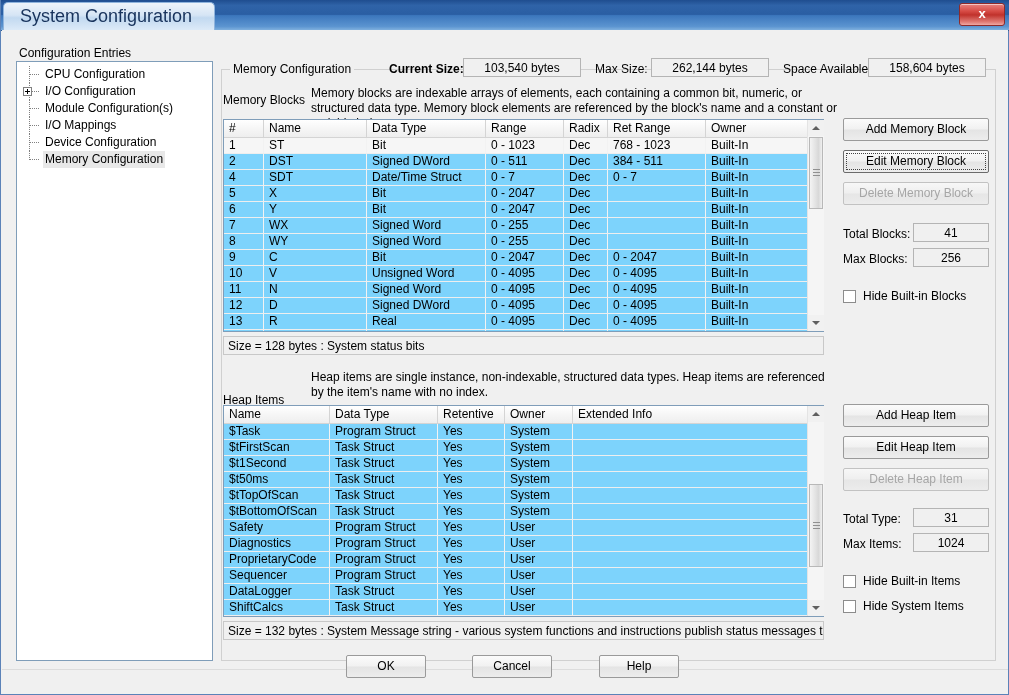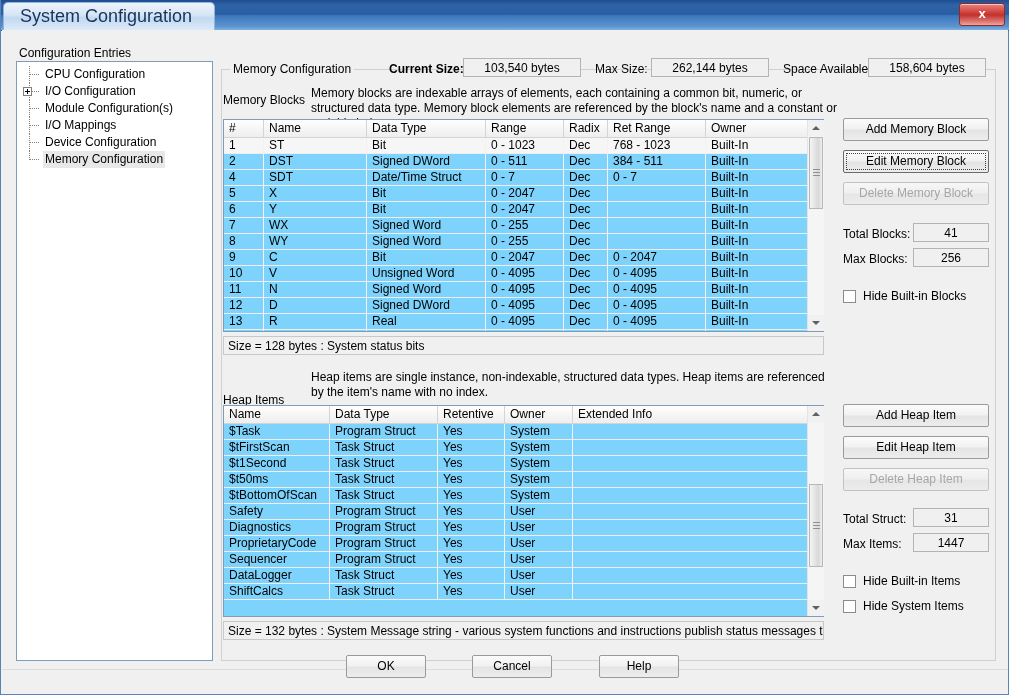--- a/index.html
+++ b/index.html
@@ -417,20 +417,21 @@
     <div class="section-name" style="left:221px; top:348px;margin-top:15px;">Heap Items</div>
     <div class="section-desc" style="left:309px; top:340px; width:520px;">Heap items are single instance, non-indexable, structured data types. Heap items are referenced by the item's name with no index.</div>
 
     <div class="grid" id="heap-grid" style="left:221px; top:375px; width:601px; height:212px;">
       <div class="grid-header" id="heap-header" style="width:584px;"><span class="hcell" style="width: 106px;">Name</span><span class="hcell" style="width: 108px;">Data Type</span><span class="hcell" style="width: 67px;">Retentive</span><span class="hcell" style="width: 68px;">Owner</span><span class="hcell" style="width: 235px;">Extended Info</span></div>
       <div class="grid-body" id="heap-body" style="width:584px; height:193px;">
           <div class="grow"><span class="gcell" style="width: 106px;">$Task</span><span class="gcell" style="width: 108px;">Program Struct</span><span class="gcell" style="width: 67px;">Yes</span><span class="gcell" style="width: 68px;">System</span><span class="gcell" style="width: 235px;"></span></div>
           <div class="grow"><span class="gcell" style="width: 106px;">$tFirstScan</span><span class="gcell" style="width: 108px;">Task Struct</span><span class="gcell" style="width: 67px;">Yes</span><span class="gcell" style="width: 68px;">System</span><span class="gcell" style="width: 235px;"></span></div>
           <div class="grow"><span class="gcell" style="width: 106px;">$t1Second</span><span class="gcell" style="width: 108px;">Task Struct</span><span class="gcell" style="width: 67px;">Yes</span><span class="gcell" style="width: 68px;">System</span><span class="gcell" style="width: 235px;"></span></div>
           <div class="grow"><span class="gcell" style="width: 106px;">$t50ms</span><span class="gcell" style="width: 108px;">Task Struct</span><span class="gcell" style="width: 67px;">Yes</span><span class="gcell" style="width: 68px;">System</span><span class="gcell" style="width: 235px;"></span></div>
+          <div class="grow"><span class="gcell" style="width: 106px;">$tTopOfScan</span><span class="gcell" style="width: 108px;">Task Struct</span><span class="gcell" style="width: 67px;">Yes</span><span class="gcell" style="width: 68px;">System</span><span class="gcell" style="width: 235px;"></span></div>
           <div class="grow"><span class="gcell" style="width: 106px;">$tBottomOfScan</span><span class="gcell" style="width: 108px;">Task Struct</span><span class="gcell" style="width: 67px;">Yes</span><span class="gcell" style="width: 68px;">System</span><span class="gcell" style="width: 235px;"></span></div>
           <div class="grow"><span class="gcell" style="width: 106px;">Safety</span><span class="gcell" style="width: 108px;">Program Struct</span><span class="gcell" style="width: 67px;">Yes</span><span class="gcell" style="width: 68px;">User</span><span class="gcell" style="width: 235px;"></span></div>
           <div class="grow"><span class="gcell" style="width: 106px;">Diagnostics</span><span class="gcell" style="width: 108px;">Program Struct</span><span class="gcell" style="width: 67px;">Yes</span><span class="gcell" style="width: 68px;">User</span><span class="gcell" style="width: 235px;"></span></div>
           <div class="grow"><span class="gcell" style="width: 106px;">ProprietaryCode</span><span class="gcell" style="width: 108px;">Program Struct</span><span class="gcell" style="width: 67px;">Yes</span><span class="gcell" style="width: 68px;">User</span><span class="gcell" style="width: 235px;"></span></div>
           <div class="grow"><span class="gcell" style="width: 106px;">Sequencer</span><span class="gcell" style="width: 108px;">Program Struct</span><span class="gcell" style="width: 67px;">Yes</span><span class="gcell" style="width: 68px;">User</span><span class="gcell" style="width: 235px;"></span></div>
           <div class="grow"><span class="gcell" style="width: 106px;">DataLogger</span><span class="gcell" style="width: 108px;">Task Struct</span><span class="gcell" style="width: 67px;">Yes</span><span class="gcell" style="width: 68px;">User</span><span class="gcell" style="width: 235px;"></span></div>
           <div class="grow"><span class="gcell" style="width: 106px;">ShiftCalcs</span><span class="gcell" style="width: 108px;">Task Struct</span><span class="gcell" style="width: 67px;">Yes</span><span class="gcell" style="width: 68px;">User</span><span class="gcell" style="width: 235px;"></span></div>
         </div>
     </div>
     <div class="vscroll" style="left:805px; top:376px; height:210px;">
@@ -454,25 +455,25 @@
     <div class="btn" style="left:841px; top:374px; width:146px; height:23px; line-height:21px;">
       <span>Add Heap Item</span>
     </div>
     <div class="btn" style="left:841px; top:406px; width:146px; height:23px; line-height:21px;">
       <span>Edit Heap Item</span>
     </div>
     <div class="btn disabled" style="left:841px; top:438px; width:146px; height:23px; line-height:21px;">
       <span>Delete Heap Item</span>
     </div>
 
-    <div class="field-label" style="left:841px; top:482px;">Total Struct:</div>
+    <div class="field-label" style="left:841px; top:482px;">Total Type:</div>
     <div class="readonly-field" style="left:911px; top:478px; width:76px;">31</div>
 
     <div class="field-label" style="left:841px; top:507px;">Max Items:</div>
-    <div class="readonly-field" style="left:911px; top:503px; width:76px;">1447</div>
+    <div class="readonly-field" style="left:911px; top:503px; width:76px;">1024</div>
 
     <div class="cbx" style="left:841px; top:545px; width:160px; height:14px;">
       <span class="box"></span>
       <span class="txt">Hide Built-in Items</span>
     </div>
     <div class="cbx" style="left:841px; top:570px; width:160px; height:14px;">
       <span class="box"></span>
       <span class="txt">Hide System Items</span>
     </div>
 

